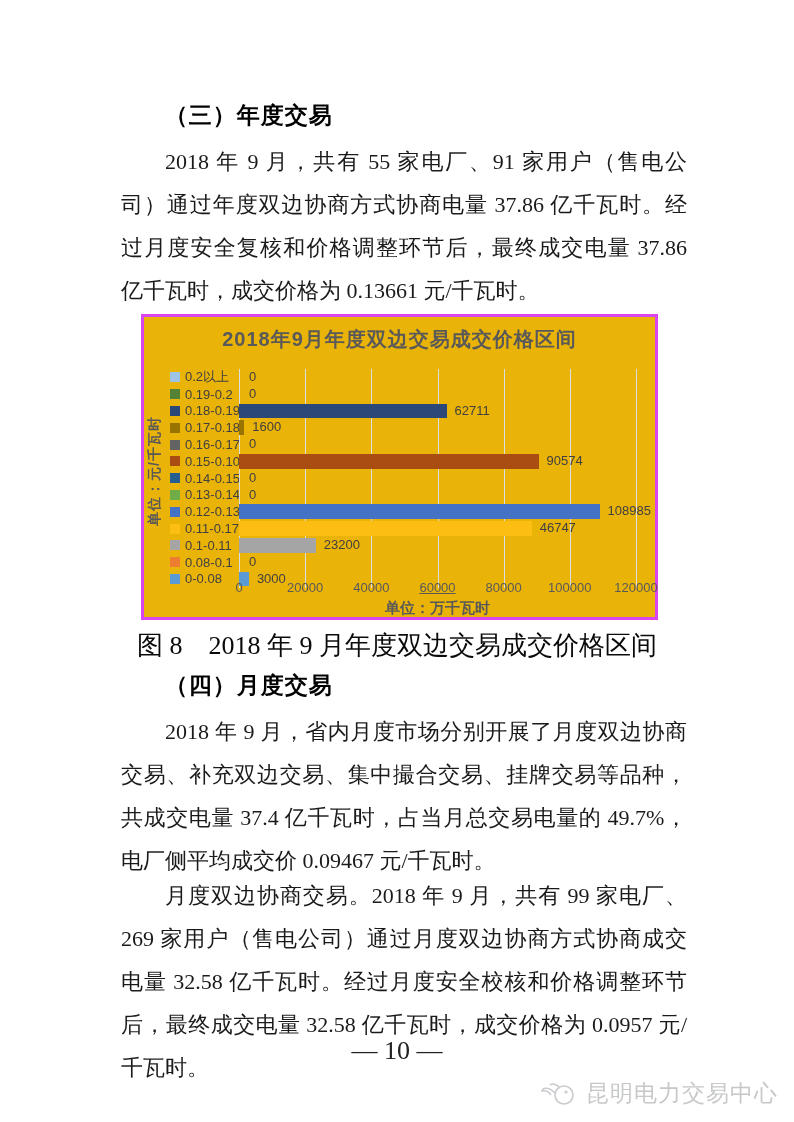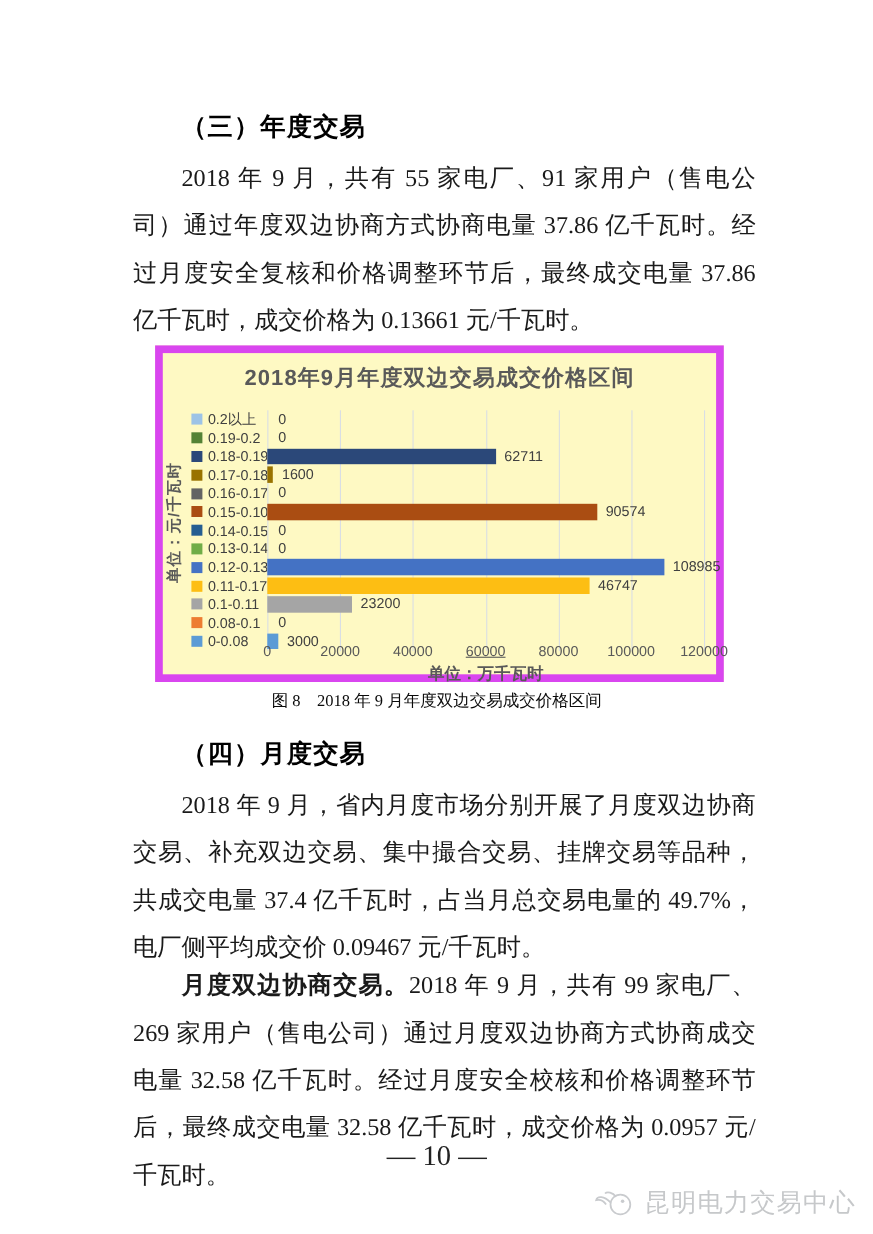--- a/index.html
+++ b/index.html
@@ -11,26 +11,26 @@
   }
   .abs { position:absolute; }
   .heading {
     left:121px; width:566px; font-size:23px; font-weight:700;
     text-indent:1.9em; letter-spacing:1px; color:#000;
   }
   .para {
     left:121px; width:566px; font-size:22px; line-height:43px;
     text-align:justify; text-indent:2em; color:#1a1a1a;
   }
-  .para b { font-weight:700; }
+  .para b { font-weight:400; }
 
   
   .chart {
     left:141px; top:314px; width:517px; height:306px;
-    background:#fef9c3; border:7px solid #d946ef;
+    background:#eab308; border:3px solid #d946ef;
     font-family:"Liberation Sans","DejaVu Sans",sans-serif;
   }
   .chart-title {
     position:absolute; top:9px; left:0; width:100%; text-align:center;
     font-size:20px; font-weight:700; color:#595959; letter-spacing:1px;
   }
   .chart-rows { position:absolute; top:52px; left:0; width:100%; height:219px; }
   .cat-col { position:absolute; left:0; top:0; width:95px; }
   .cat-row {
     height:16.8px; display:flex; align-items:center; gap:5px;
@@ -52,21 +52,21 @@
   .x-title {
     position:absolute; left:95px; top:282px; width:397px; text-align:center;
     font-size:15px; font-weight:700; color:#595959;
   }
   .y-title {
     position:absolute; left:-79px; top:145px; width:180px; height:18px;
     transform:rotate(-90deg); text-align:center;
     font-size:14px; font-weight:700; color:#595959; letter-spacing:1px;
   }
 
-  .caption { left:0; top:628px; width:794px; text-align:center; font-size:15px; color:#0a0a0a; }
+  .caption { left:0; top:628px; width:794px; text-align:center; font-size:26px; color:#0a0a0a; }
   .page-number { left:0; top:1036px; width:794px; text-align:center; font-size:26px; color:#222; }
   .watermark {
     right:16px; top:1078px; display:flex; align-items:center; gap:6px;
     color:#c6c8ca; font-size:23px; font-family:"Liberation Sans","DejaVu Sans",sans-serif;
     letter-spacing:1px;
   }
 </style>
 </head>
 <body>
 

